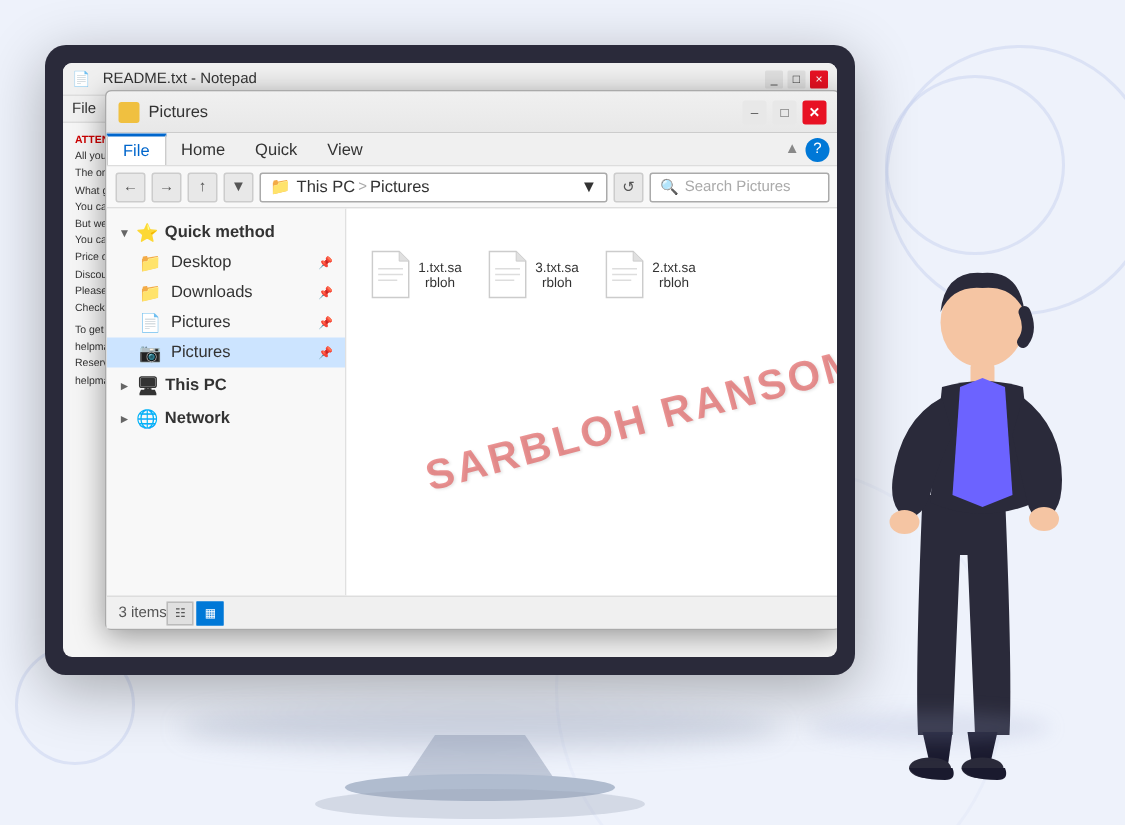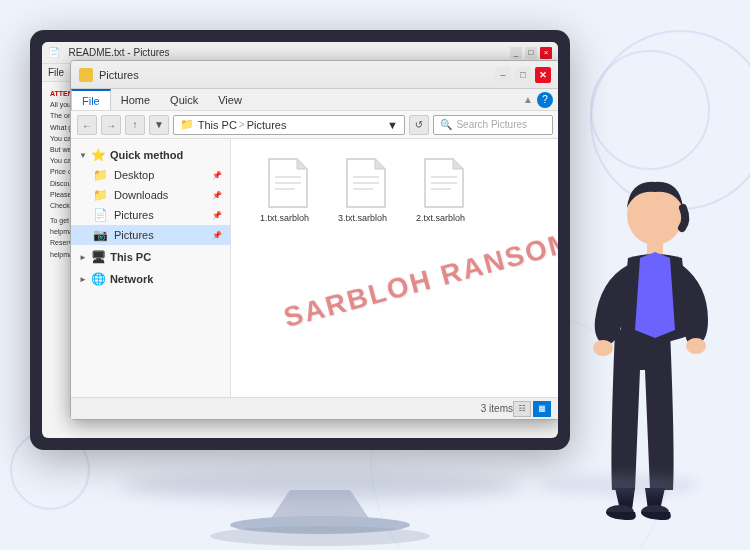--- a/index.html
+++ b/index.html
@@ -327,22 +327,22 @@
 
     
     .file-grid {
       display: grid;
       grid-template-columns: repeat(4, 1fr);
       gap: 8px;
       padding: 4px;
     }
     .file-item {
       display: flex;
-      flex-direction: column;
-      align-items: flex-end;
+      flex-direction: row;
+      align-items: center;
       gap: 4px;
       padding: 6px 4px;
       cursor: pointer;
       border-radius: 2px;
     }
 
     .file-doc-icon {
       width: 42px;
       height: 52px;
       position: relative;
@@ -360,21 +360,21 @@
     
     .explorer-statusbar {
       height: 22px;
       background: #f0f0f0;
       border-top: 1px solid #ddd;
       display: flex;
       align-items: center;
       padding: 0 8px;
       font-size: 10px;
       color: #555;
-      justify-content: flex-end;
+      justify-content: flex-start;
     }
     .view-toggles {
       display: flex;
       gap: 2px;
     }
     .view-btn {
       width: 18px; height: 16px;
       background: #e0e0e0;
       border: 1px solid #bbb;
       display: flex;
@@ -417,21 +417,21 @@
 <div class="bg-circle" style="width:80px;height:80px;left:10px;bottom:40px;"></div>
 <div class="bg-circle" style="width:300px;height:300px;right:80px;bottom:-60px;opacity:0.3;"></div>
 
 <div class="monitor-wrapper">
   <div class="monitor">
     <div class="monitor-screen">
 
       <div class="notepad-bg">
         <div class="notepad-titlebar">
           <span>📄</span>
-          <span>README.txt - Pictures</span>
+          <span>README.txt - Notepad</span>
           <div style="margin-left:auto;display:flex;gap:3px;">
             <div style="width:12px;height:12px;background:#e0e0e0;border-radius:1px;display:flex;align-items:center;justify-content:center;font-size:8px;">_</div>
             <div style="width:12px;height:12px;background:#e0e0e0;border-radius:1px;display:flex;align-items:center;justify-content:center;font-size:8px;">□</div>
             <div style="width:12px;height:12px;background:#e81123;border-radius:1px;display:flex;align-items:center;justify-content:center;font-size:8px;color:#fff;">×</div>
           </div>
         </div>
         <div class="notepad-menu">
           <span>File</span>
           <span>Edit</span>
           <span>Format</span>

